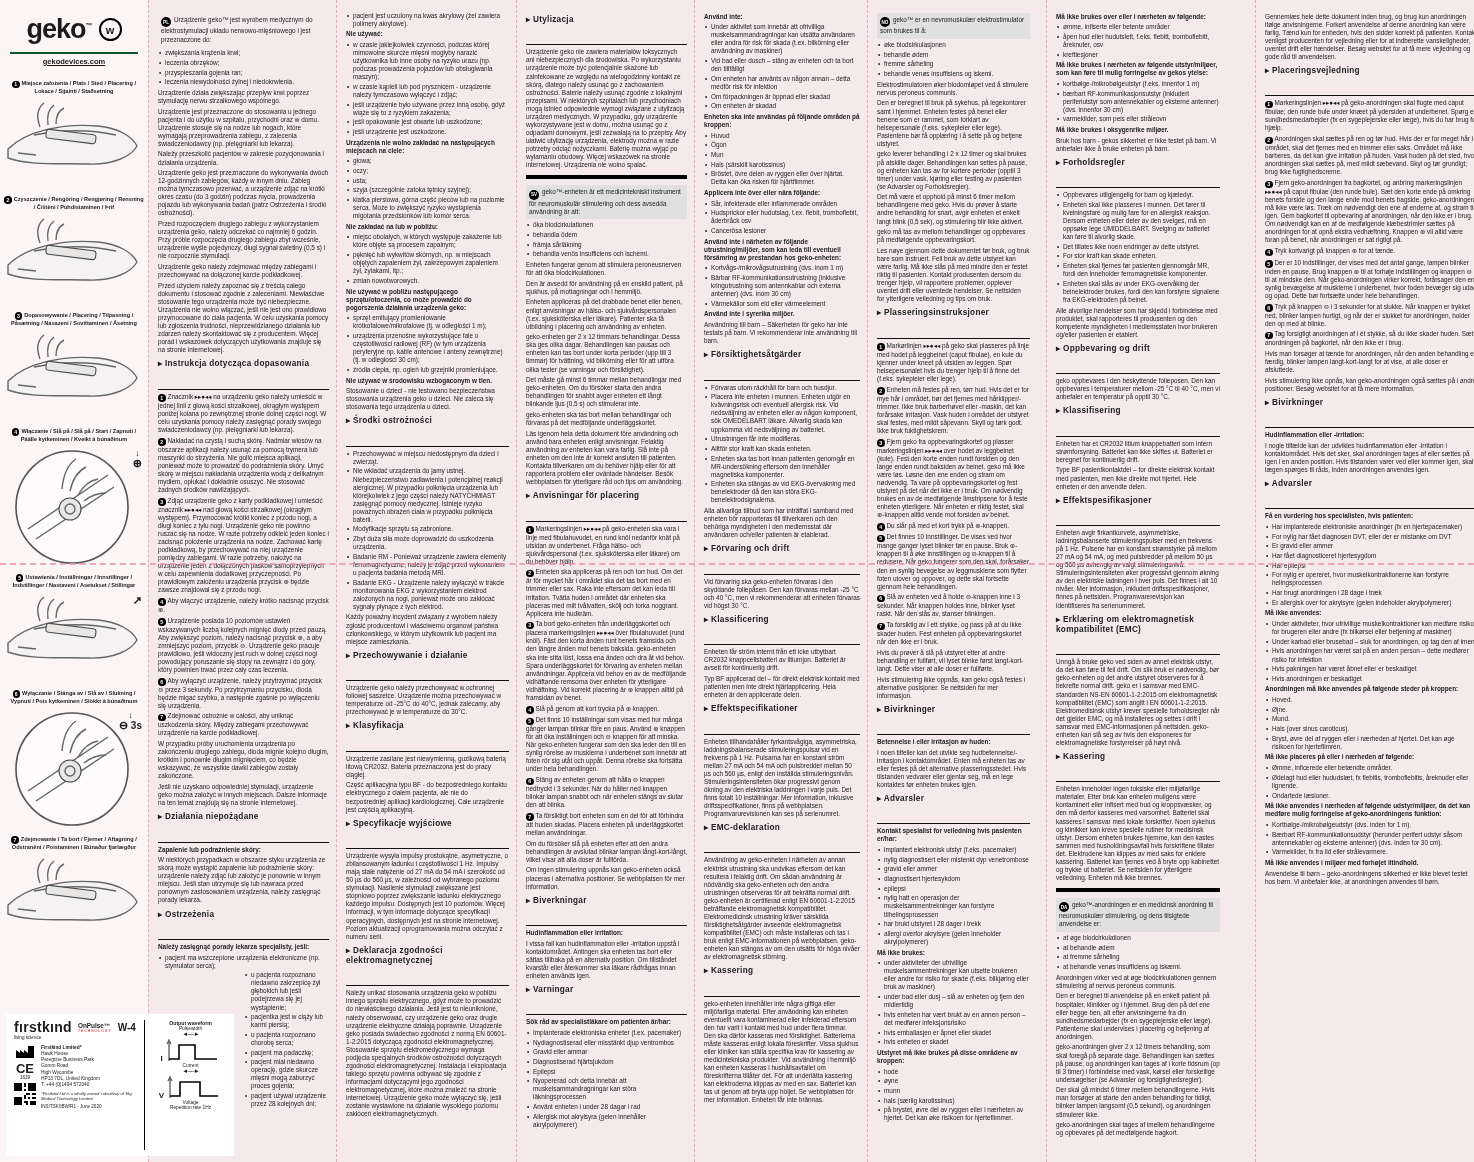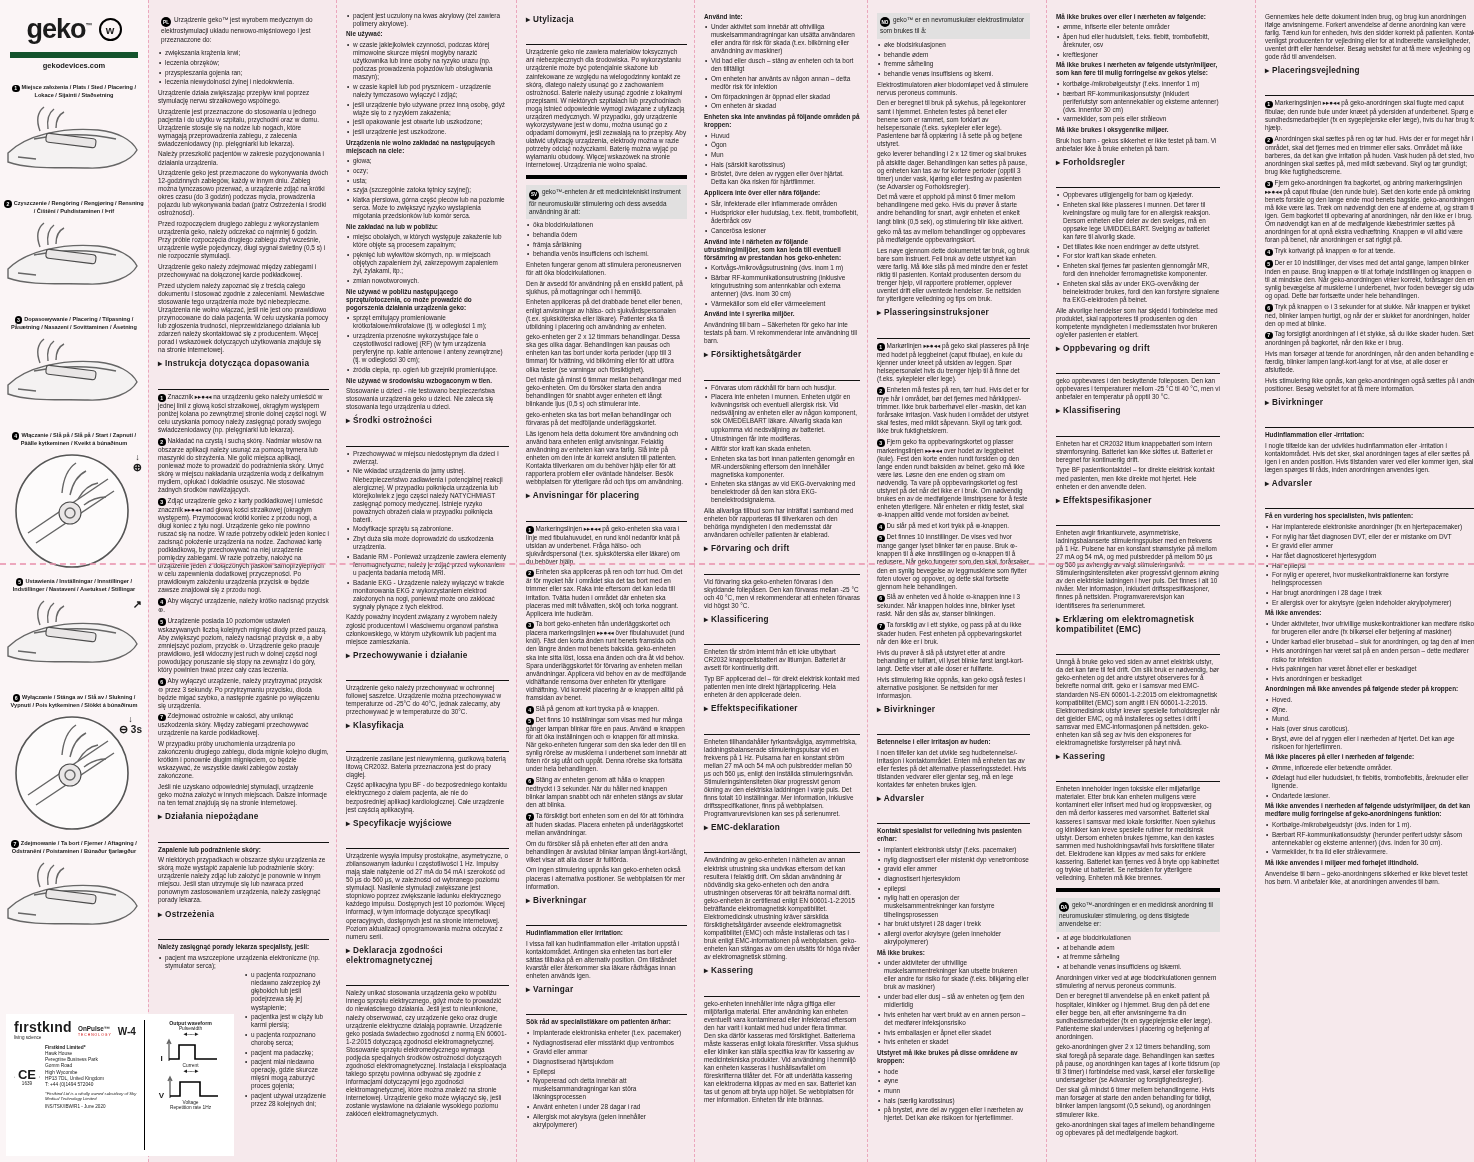--- a/index.html
+++ b/index.html
@@ -5,21 +5,21 @@
   html,body{margin:0;padding:0;background:#fff;}
   .page{position:relative;width:1474px;height:1162px;background:#f6e9ec;overflow:hidden;
         font-family:"Liberation Sans",sans-serif;color:#1b1b1b;}
   
   .sidebar{position:absolute;left:0;top:0;width:148px;height:1162px;background:#fbf5f6;overflow:hidden;}
   .brandrow{display:flex;align-items:center;justify-content:center;gap:7px;margin-top:14px;}
   .brand{font-size:27px;font-weight:bold;letter-spacing:-1px;}
   .tm{font-size:7px;vertical-align:super;font-weight:bold;}
   .wcircle{width:19px;height:19px;border:2px solid #000;border-radius:50%;display:flex;
            align-items:center;justify-content:center;font-weight:bold;font-size:11px;}
-  .siteline{border-top:6px solid #14532d;margin:7px 10px 12px 10px;text-align:center;}
+  .siteline{border-top:2px solid #14532d;margin:7px 10px 12px 10px;text-align:center;text-decoration:underline;}
   .site{font-size:7.5px;font-weight:bold;padding:3px 0 2px 0;}
   .step{margin-top:7px;text-align:center;}
   .cap{font-size:5.6px;font-weight:bold;line-height:1.25;padding:0 4px;}
   .nb{display:inline-flex;width:7.5px;height:7.5px;border-radius:50%;background:#000;color:#fff;
       font-size:5.2px;font-weight:bold;align-items:center;justify-content:center;margin-right:2px;
       vertical-align:-1px;flex:none;}
   .art{display:block;margin:2px auto 0 auto;}
   .artwrap{position:relative;}
   .sideicon{position:absolute;right:6px;top:4px;font-size:11px;font-weight:bold;line-height:1;}
   .sideicon .arrow{display:block;font-size:9px;text-align:center;}
@@ -44,26 +44,26 @@
          vertical-align:-2px;}
   .bar{height:3.5px;background:#000;margin:6px 0;}
   .fold{position:absolute;left:0;right:0;top:563px;border-top:2px dashed rgba(234,148,175,.8);
         z-index:6;pointer-events:none;}
   
   .fcard{position:absolute;left:6px;top:1014px;width:228px;height:142px;background:#fff;z-index:4;
          display:flex;}
   .fleft{width:138px;padding:6px 4px 4px 8px;box-sizing:border-box;}
   .fk{font-size:14px;font-weight:bold;letter-spacing:.3px;line-height:1;}
   .fksub{font-size:4.6px;margin-top:1px;}
-  .toprow{display:flex;align-items:center;gap:6px;}
+  .toprow{display:flex;align-items:flex-start;gap:6px;}
   .onp{font-size:6.4px;font-weight:bold;line-height:1;margin-top:3px;}
   .onpsub{font-size:3.4px;letter-spacing:1px;color:#c00;}
   .model{font-size:10px;font-weight:bold;margin-top:2px;}
   .addrrow{display:flex;gap:5px;margin-top:5px;}
-  .iconcol{width:26px;display:flex;flex-direction:row;align-items:center;gap:3px;}
+  .iconcol{width:26px;display:flex;flex-direction:column;align-items:center;gap:3px;}
   .ce{font-size:13px;font-weight:bold;line-height:1;}
   .cenum{font-size:4.6px;text-align:center;}
   .addr{font-size:4.8px;line-height:1.28;}
   .addr .nm{font-weight:bold;}
   .note{font-size:4.2px;font-style:italic;margin-top:3px;}
   .docref{font-size:4.6px;margin-top:3px;}
   .fright{flex:1;border-left:1px solid #000;margin:6px 0;padding:0 4px 0 6px;text-align:center;}
   .wf-title{font-size:5.2px;font-weight:bold;}
   .wf-lbl{font-size:4.8px;}
   .pulserow{display:flex;align-items:flex-end;justify-content:center;gap:2px;}

